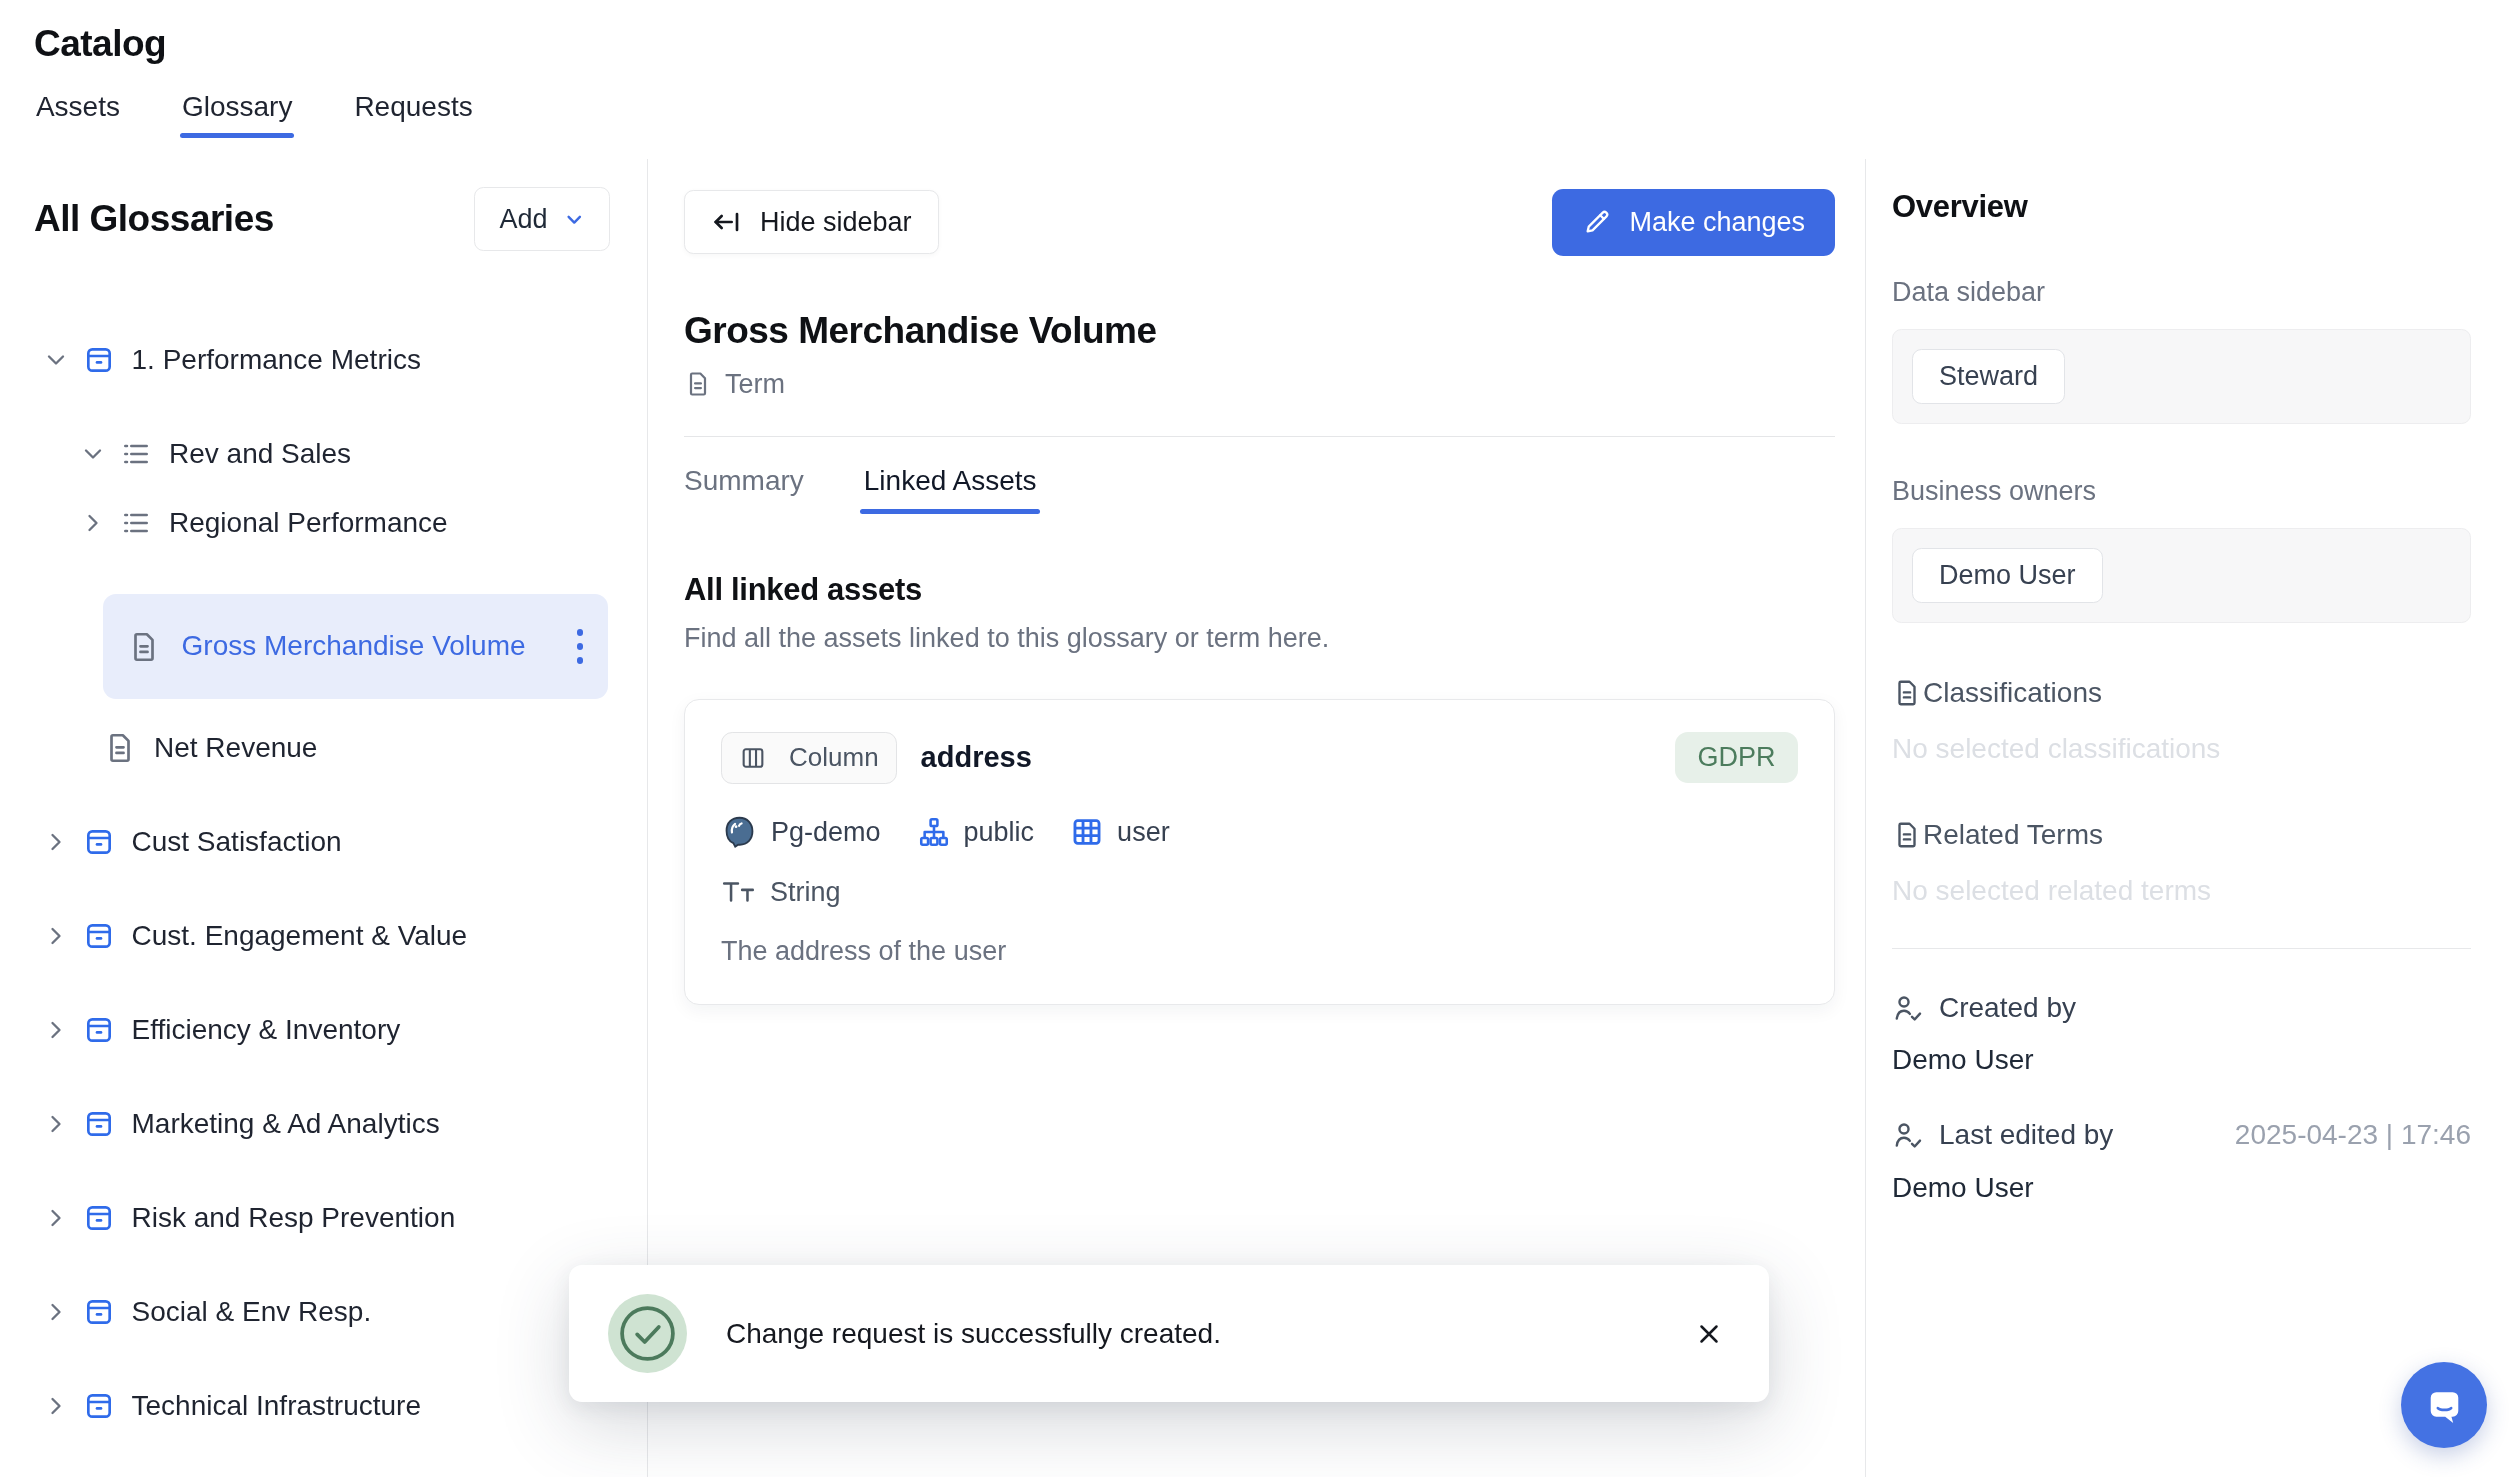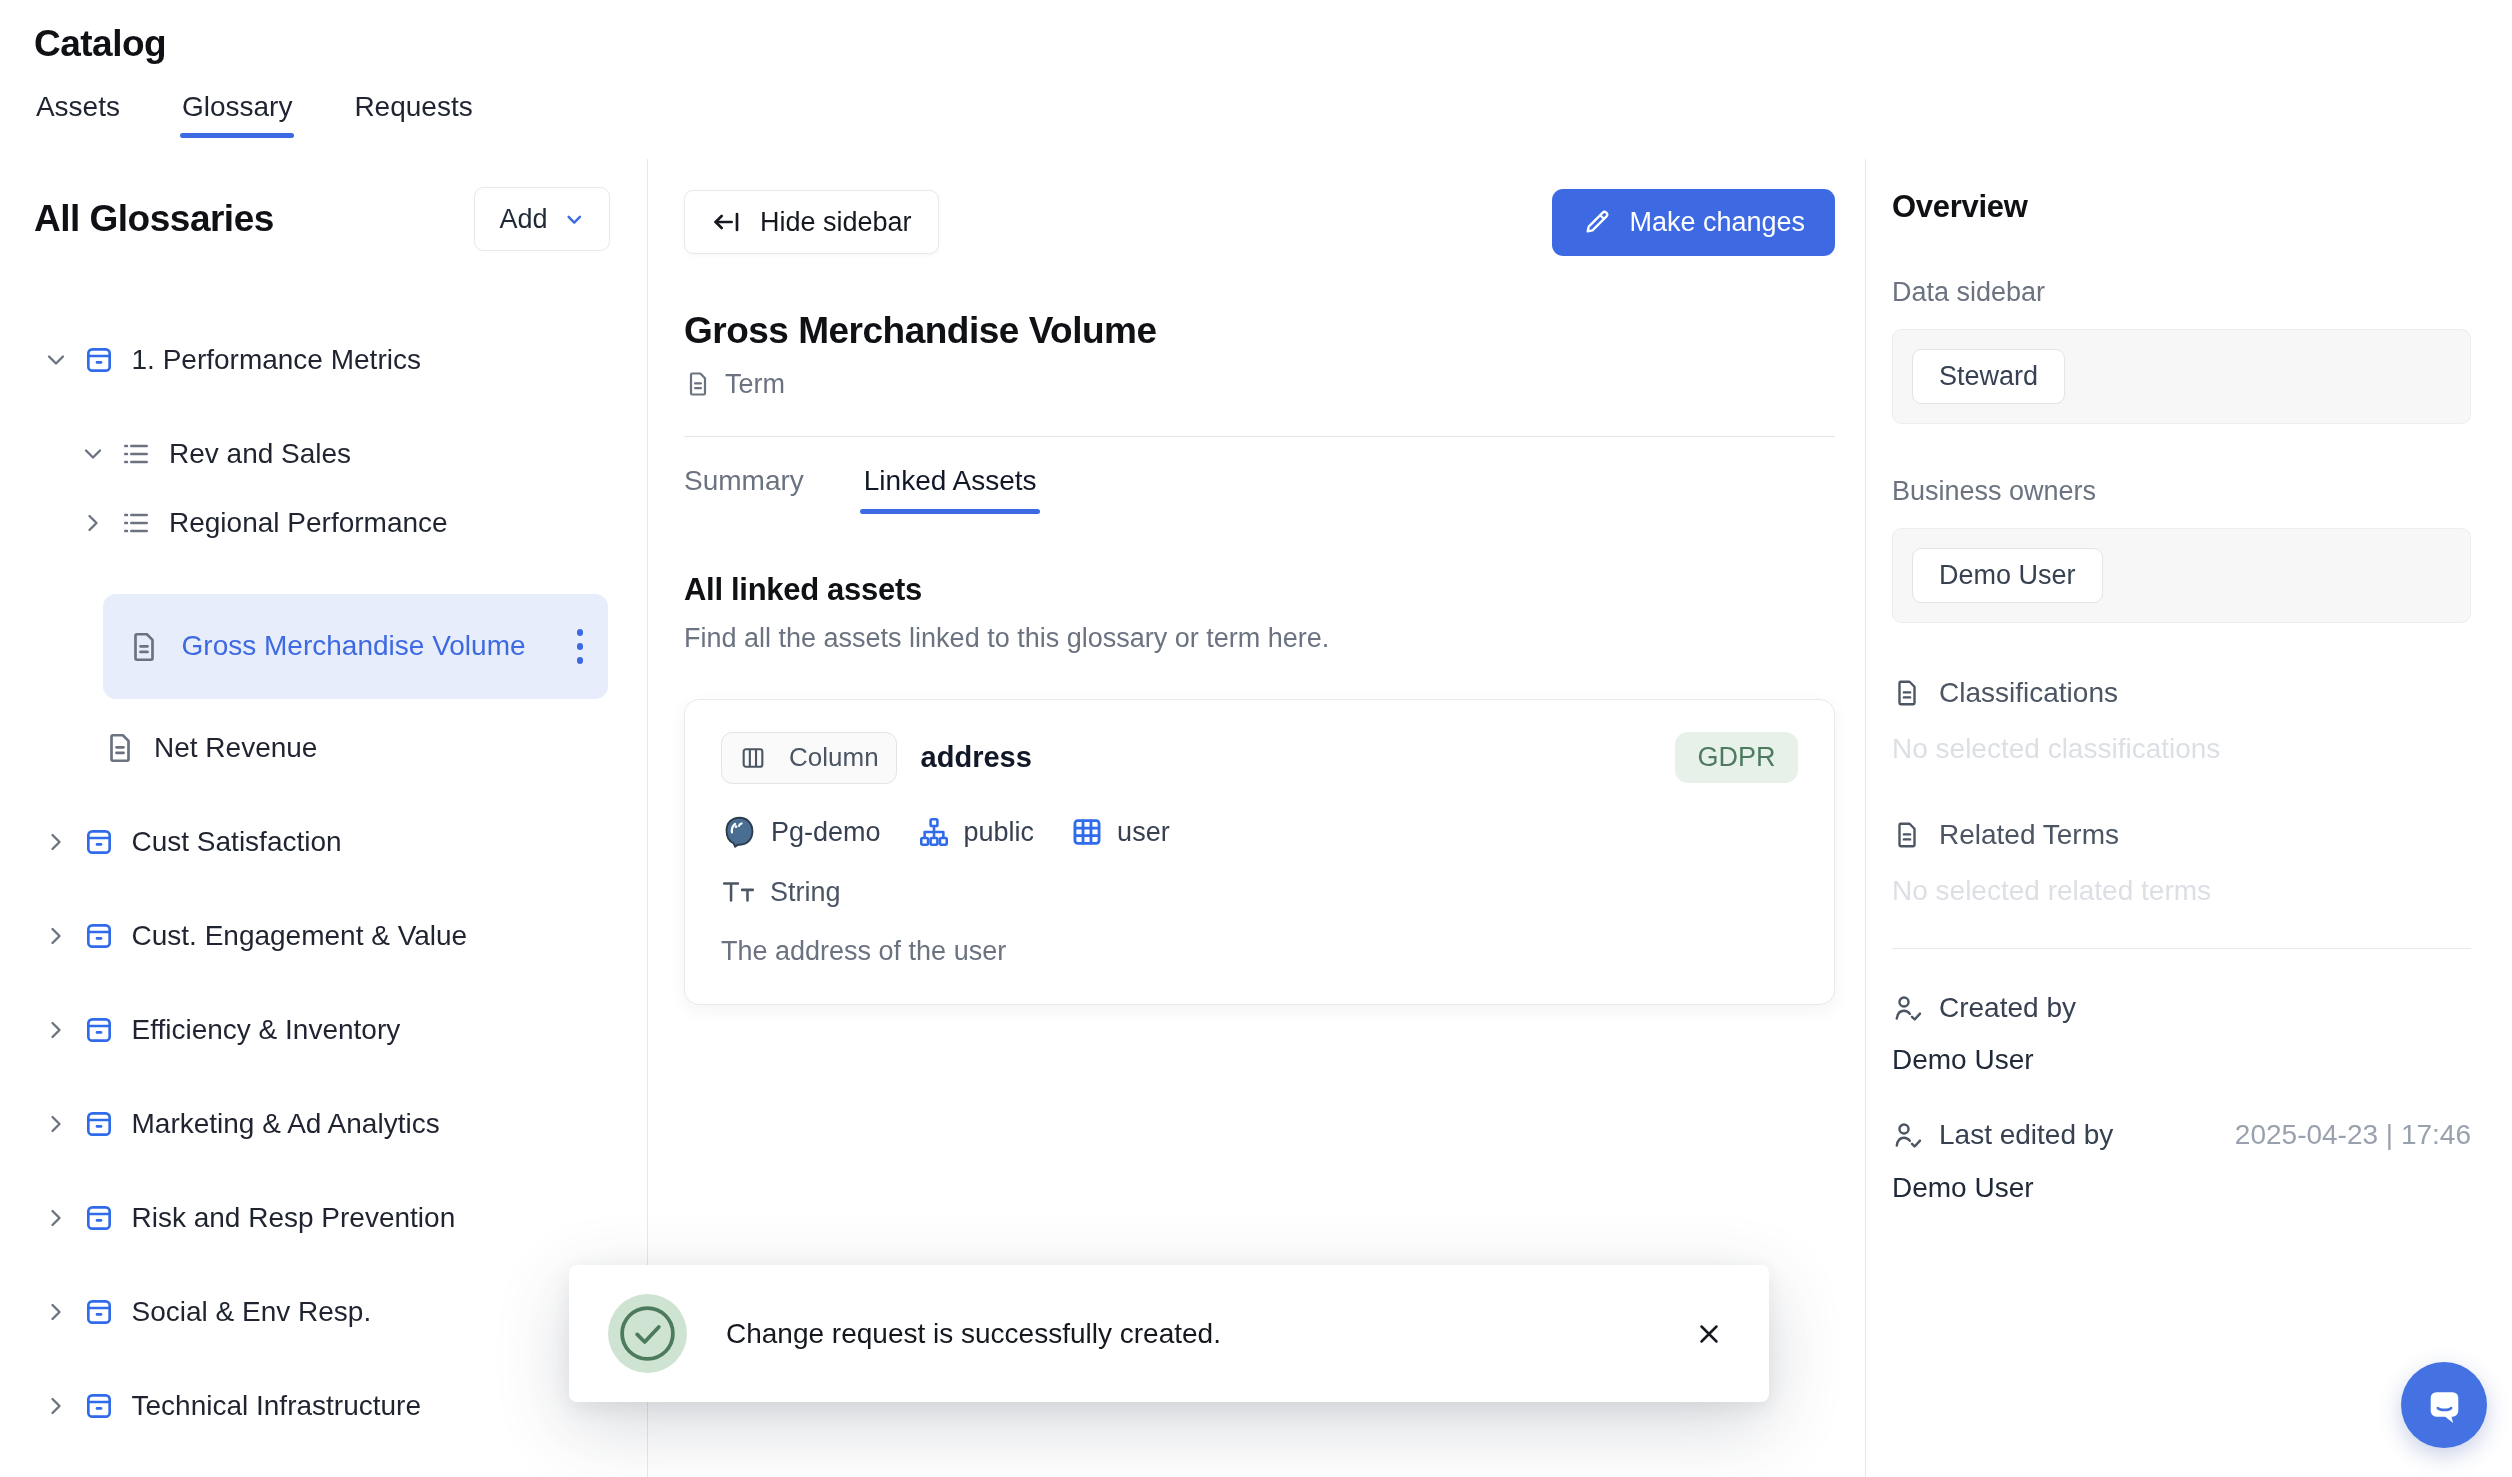--- a/index.html
+++ b/index.html
@@ -75,30 +75,30 @@
   .ac-row2 .gap { width:36px; }
   .ac-row3 { display:flex; align-items:center; gap:13px; margin-top:26px; font-size:27px; color:#4b5563; }
   .ac-desc { margin-top:28px; font-size:27px; color:#6b7280; }
 
   
   .ov-title { font-size:31px; font-weight:700; letter-spacing:-0.3px; color:#0f1115; }
   .plabel { margin-top:52px; font-size:27px; color:#6b7280; }
   .ownerbox { margin-top:20.6px; background:#f7f7f8; border:1.4px solid #ededef; border-radius:9.4px; padding:19px; }
   .chip { display:inline-block; background:#fff; border:1.4px solid #e2e4e8; border-radius:9.4px;
     padding:11.2px 26px; font-size:27px; color:#374151; cursor:pointer; }
-  .iconrow { margin-top:54px; display:flex; align-items:center; gap:17px; font-size:28px; color:#4b5563; }
+  .iconrow { margin-top:54px; display:flex; align-items:center; gap:1px; font-size:28px; color:#4b5563; }
   .empty { margin-top:24px; font-size:28px; color:#dcdfe4; }
   .rdiv { margin-top:41px; height:0.9px; background:#e7e8ea; }
   .meta-row { margin-top:43px; display:flex; align-items:center; gap:15px; font-size:28px; color:#374151; }
   .meta-row .date { margin-left:auto; color:#9aa1ae; }
   .meta-val { margin-top:20.6px; font-size:28px; color:#1f2937; }
 
   
   .toast { position:absolute; left:569px; top:1265px; width:1200px; height:137px; background:#fff;
-    border-radius:8px; display:flex; align-items:center; padding:0 39px; gap:39px; z-index:6;
+    border-radius:13px; display:flex; align-items:center; padding:0 39px; gap:39px; z-index:6;
     box-shadow:0 22.5px 75px rgba(50,60,80,0.20), 0 5.6px 19px rgba(50,60,80,0.08); }
   .toast-msg { flex:1; font-size:28px; color:#15181f; }
   .toast-close { cursor:pointer; padding:5.6px; }
 
   
   .chat-fab { position:absolute; right:25px; bottom:29px; width:86px; height:86px; border-radius:50%;
     background:#4472E3; display:flex; align-items:center; justify-content:center; cursor:pointer; z-index:6;
     box-shadow:0 7.5px 22.5px rgba(40,70,160,0.25); }
 </style>
 </head>

